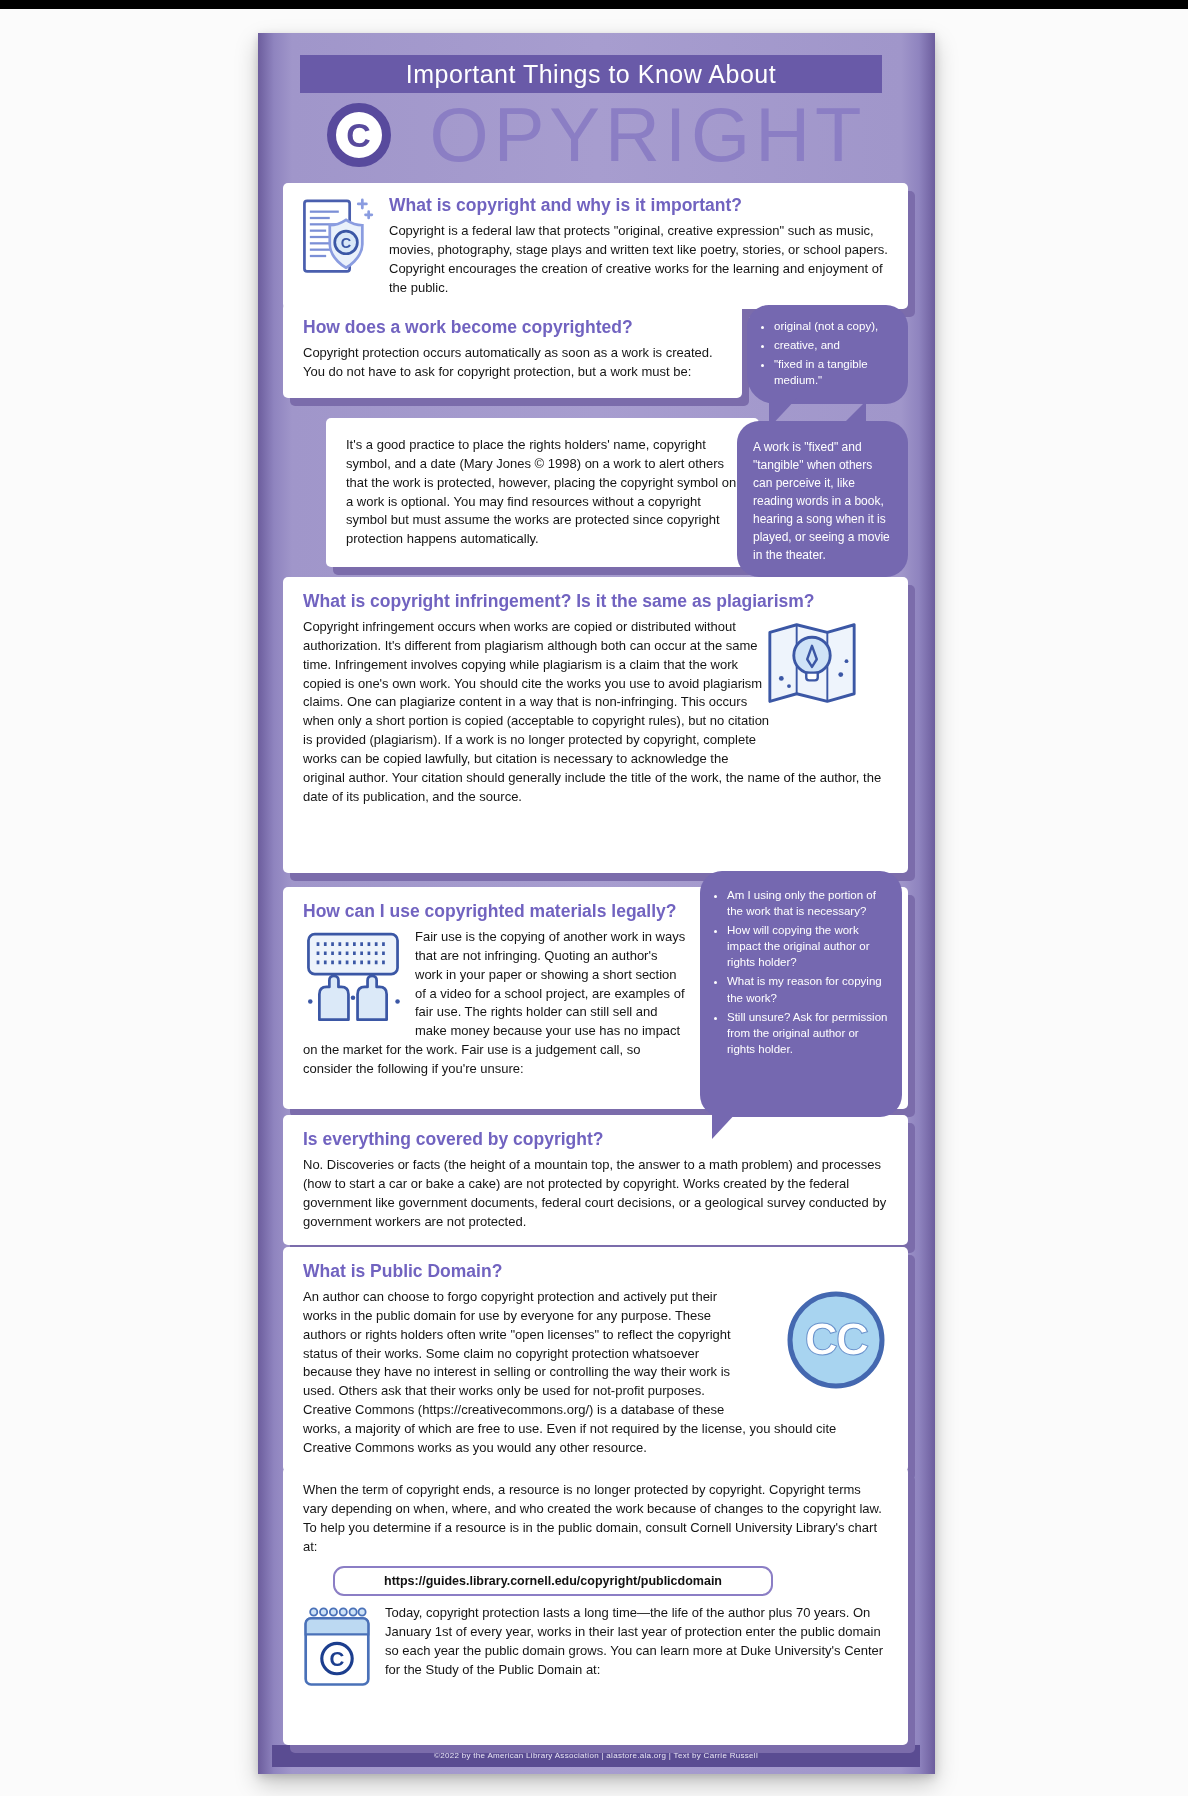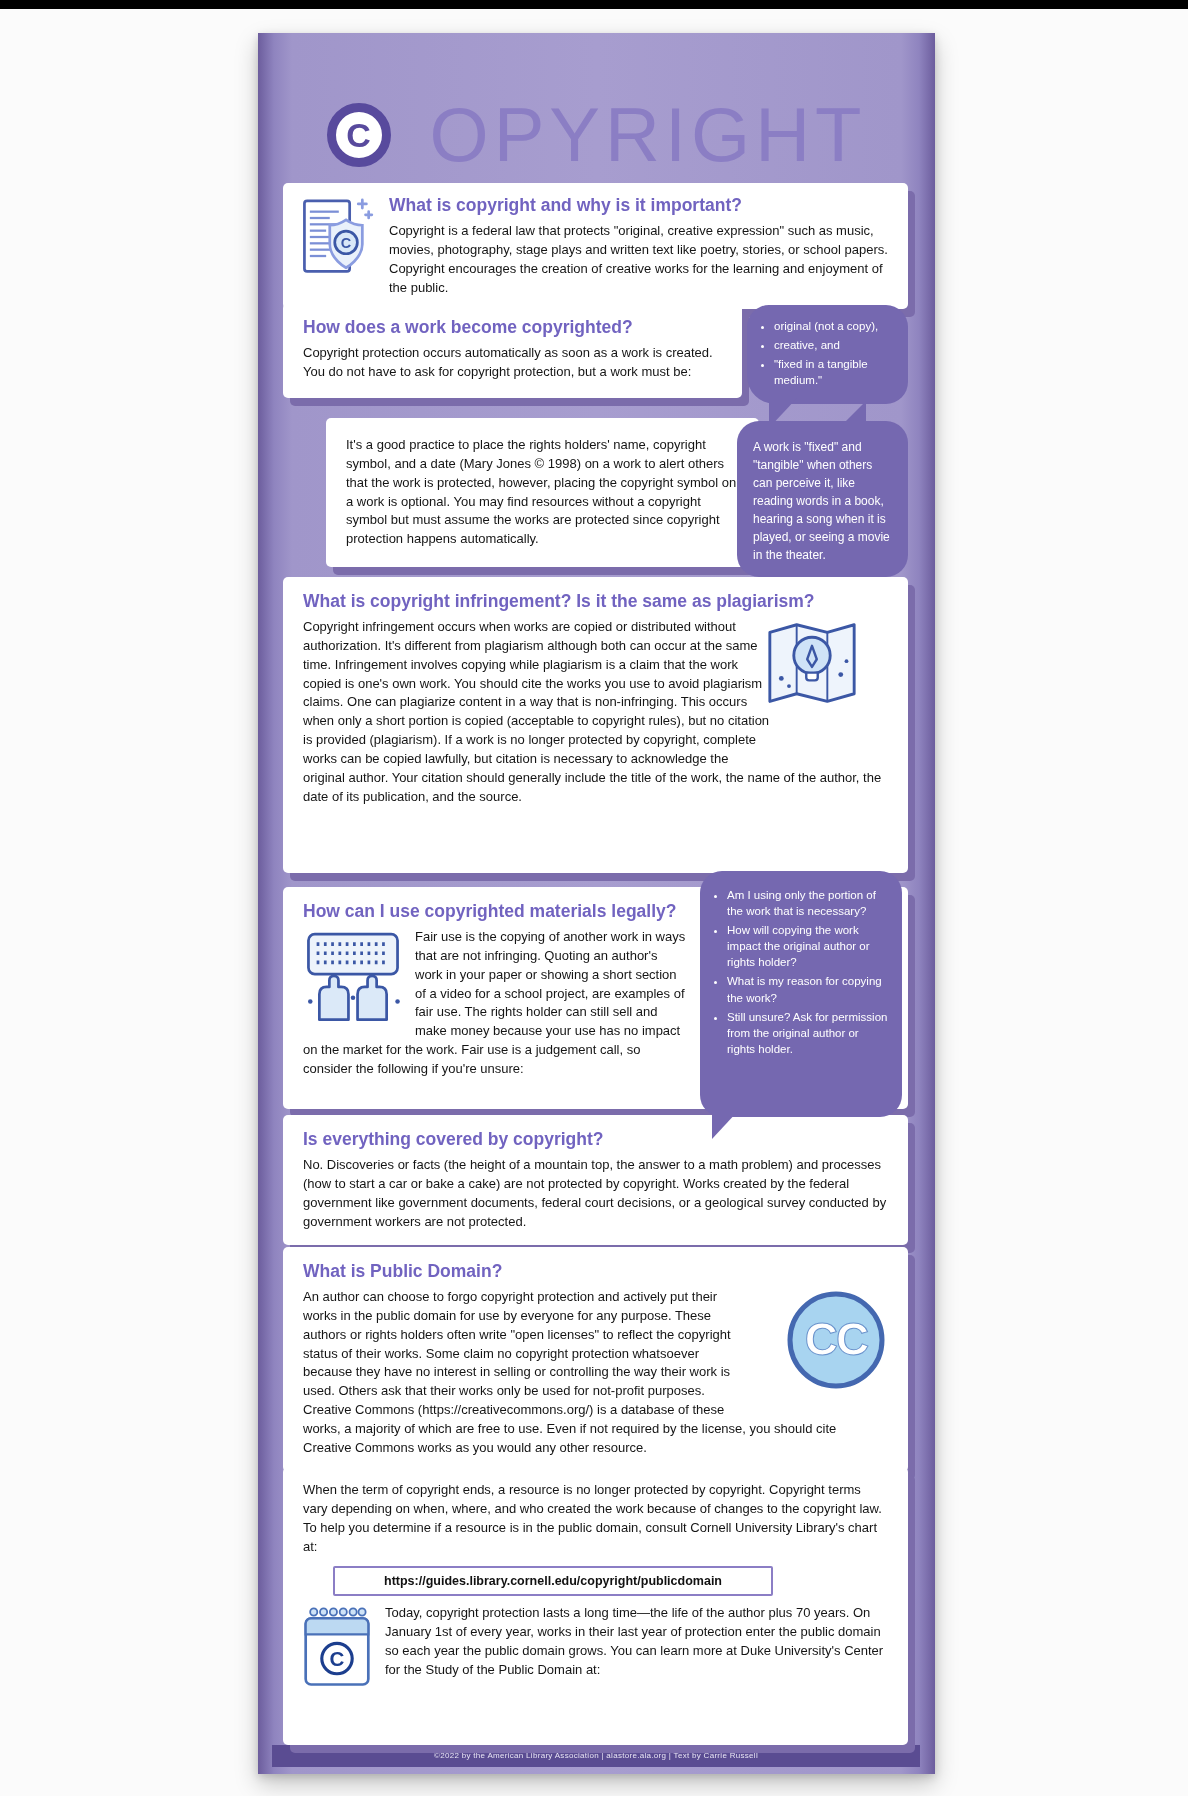--- a/index.html
+++ b/index.html
@@ -43,37 +43,38 @@
   .bubble2{left:479px;top:388px;width:171px;min-height:150px;}
   .bubble2::before{content:"";position:absolute;right:42px;top:-20px;width:0;height:0;
     border-bottom:24px solid #7568b0;border-left:24px solid transparent;}
   .bubble3{left:442px;top:838px;width:202px;min-height:246px;padding-top:16px;}
   .bubble3::after{content:"";position:absolute;left:12px;bottom:-22px;width:0;height:0;
     border-top:28px solid #7568b0;border-right:26px solid transparent;}
   .float-spacer{float:right;width:115px;height:140px;}
   .icon-abs{position:absolute;right:48px;top:42px;}
   .kb-icon{float:left;margin:2px 12px 4px 0;}
   .cc-float{float:right;width:150px;height:122px;text-align:right;}
-  .pill{border:2px solid #8b7ec5;border-radius:2px;background:#fff;width:440px;
+  .pill{border:2px solid #8b7ec5;border-radius:11px;background:#fff;width:440px;
     margin:10px 0 8px 30px;padding:6px 8px;box-sizing:border-box;
     text-align:center;font-weight:bold;font-size:12.5px;color:#111;}
   .cal-row{display:flex;gap:14px;align-items:flex-start;margin-top:6px;}
   .cal-row .b{flex:1;}
   .footerbar{position:absolute;left:14px;top:1712px;width:648px;height:22px;background:#5a4c92;
     color:#e8e4f4;font-size:8px;text-align:center;line-height:22px;letter-spacing:.3px;}
   svg text{font-family:"Liberation Sans",sans-serif;}
 </style>
 </head>
 <body>
 
 <div class="page">
   <div class="topbar"></div>
 
   <div class="poster">
 
+    <div class="hdr-bar">Important Things to Know About</div>
 
     <div class="title-row">
       <span class="c-circle">C</span>
       <span class="title-rest">OPYRIGHT</span>
     </div>
 
     <section class="box box1">
       <span class="icon">
         <svg width="76" height="84" viewBox="0 0 84 90">
           <rect x="6" y="5" width="50" height="78" rx="3" fill="#ffffff" stroke="#4a5fae" stroke-width="3"></rect>

